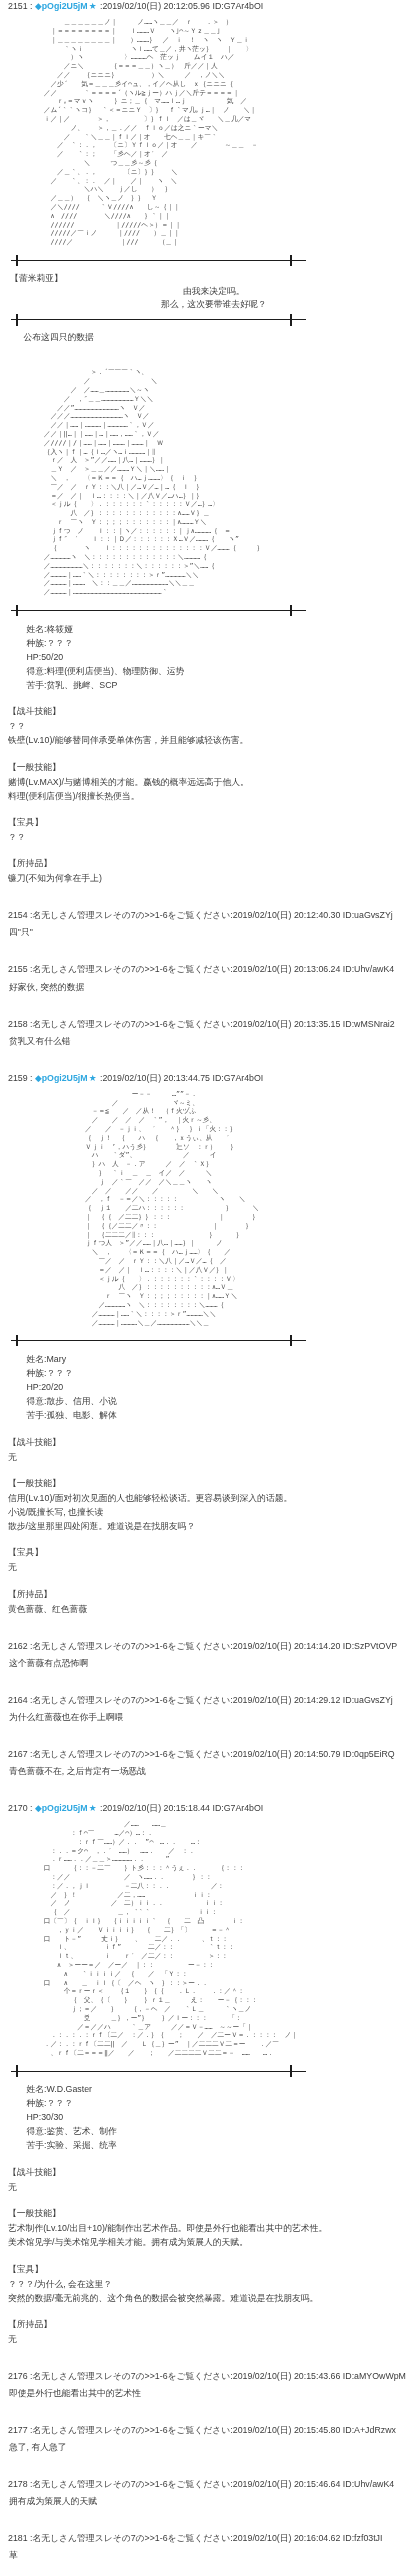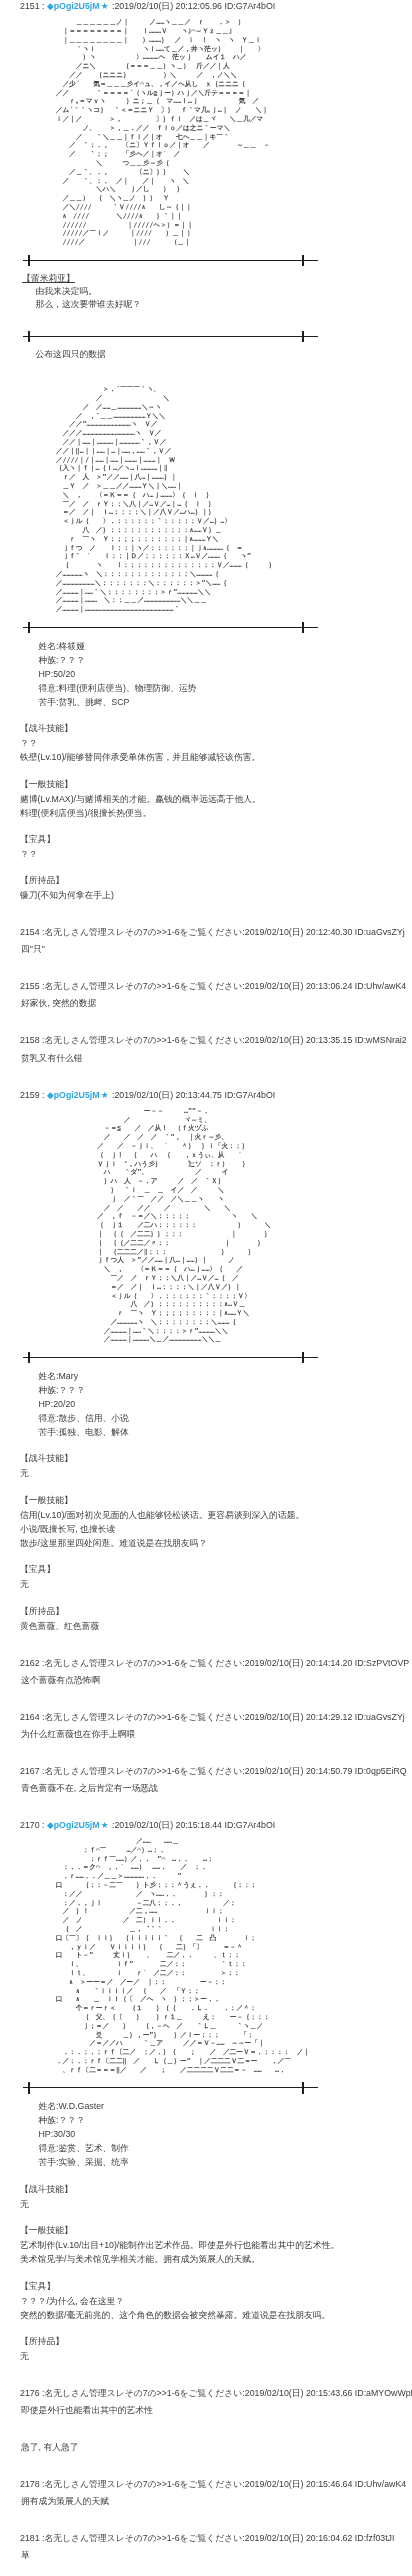--- a/index.html
+++ b/index.html
@@ -1,34 +1,34 @@
 <!DOCTYPE html>
 <html style="font-size:8.2px"><head>
 <meta charset="utf-8">
 <style>
   html,body{margin:0;padding:0;}
   body{width:412px;min-height:4026px;position:relative;background:#ffffff;
        font-family:"Liberation Sans","DejaVu Sans",sans-serif;
        color:#3b3b3b;font-size:8.8px;line-height:13px;overflow-x:hidden;}
-  .post{padding:0 20px;margin-bottom:24px;}
+  .post{padding:0 8px;margin-bottom:24px;}
   .ph{margin-bottom:4.1px;white-space:nowrap;font-size:8.8px;}
   .trip{color:#2ea7e0;font-weight:bold;}
   .star{color:#2ea7e0;padding:0 1px;}
   .pb{margin-left:1px;}
   .ml{white-space:pre-line;}
   pre.aa{font-family:"DejaVu Sans Mono","Liberation Mono",monospace;
          font-size:6.7px;line-height:8.8px;color:#474747;margin:5.2px 0 7.2px 29px;
-         white-space:pre;font-weight:bold;}
+         white-space:pre;}
   pre.aa.mary{margin-left:77px;}
   .sep{position:relative;height:12.4px;margin:3.1px 0 5.2px 0;width:298px;}
   .sep::before{content:"";position:absolute;left:3.1px;right:0;top:5.7px;border-top:1.5px solid #1d1d1d;}
   .sep i{position:absolute;top:0.5px;width:1.5px;height:11.3px;background:#1d1d1d;}
   .sep i.l{left:8.2px;} .sep i.r{left:282px;}
-  .dspeaker{margin:1px 0 0 2.1px;text-decoration:underline;}
-  .dlines{margin-left:15.5px;margin-bottom:20px;}
+  .dspeaker{margin:1px 0 0 2.1px;}
+  .dlines{margin-left:15.5px;margin-bottom:3px;text-align:center;}
   .narr{margin-left:15.5px;}
   .sheet{margin-top:1px;}
   .stats{margin-left:18.5px;margin-bottom:13.4px;line-height:14px;}
   .stitle{margin-bottom:1px;}
   .slines{margin-bottom:13.4px;line-height:14px;}
 </style>
 </head>
 <body>
 
 <section class="post">
@@ -257,20 +257,21 @@
     <div class="stitle">【所持品】</div>
     <div class="slines ml">无</div>
   </div>
 </section>
 
 <section class="post">
   <div class="ph">2176 :名无しさん管理スレその7の&gt;&gt;1-6をご覧ください:2019/02/10(日) 20:15:43.66 ID:aMYOwWpM</div>
   <div class="pb ml">即使是外行也能看出其中的艺术性</div>
 </section>
 <section class="post">
+  <div class="ph">2177 :名无しさん管理スレその7の&gt;&gt;1-6をご覧ください:2019/02/10(日) 20:15:45.80 ID:A+JdRzwx</div>
   <div class="pb ml">急了, 有人急了</div>
 </section>
 <section class="post">
   <div class="ph">2178 :名无しさん管理スレその7の&gt;&gt;1-6をご覧ください:2019/02/10(日) 20:15:46.64 ID:Uhv/awK4</div>
   <div class="pb ml">拥有成为策展人的天赋</div>
 </section>
 <section class="post">
   <div class="ph">2181 :名无しさん管理スレその7の&gt;&gt;1-6をご覧ください:2019/02/10(日) 20:16:04.62 ID:fzf03tJI</div>
   <div class="pb ml">草</div>
 </section>

